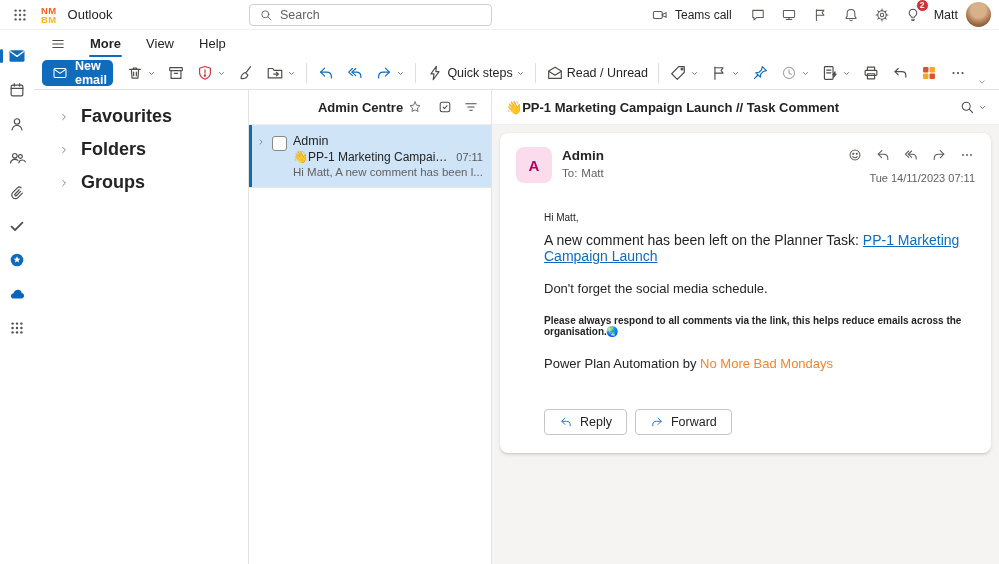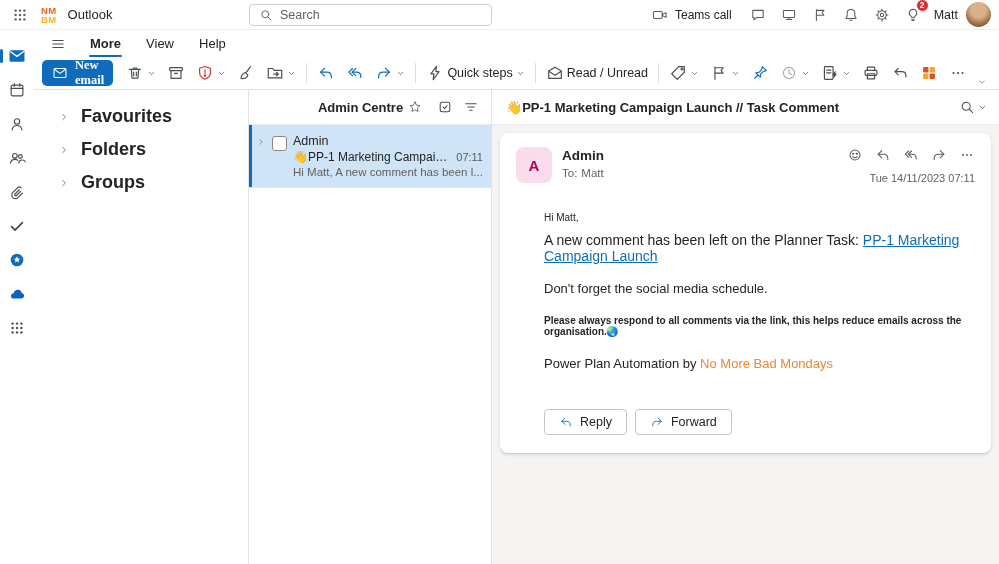--- a/index.html
+++ b/index.html
@@ -69,21 +69,21 @@
   .tab.active::after { content: ""; position: absolute; left: 10px; right: 10px; bottom: -2px;
           height: 2.5px; border-radius: 2px; background: var(--accent, #0f6cbd); }
   .toolbar { display: flex; align-items: center; height: 33px; padding: 0 8px;
              border-bottom: 1px solid #e4e2e0; gap: 1px; }
   .tbtn { display: flex; align-items: center; gap: 3px; padding: 4px 5px; border-radius: 4px;
           color: #4f4d4b; }
   .tbtn .lbl { font-size: 12.5px; color: #242424; white-space: nowrap; }
   .tbtn .chev { color: #616161; }
   .vdiv { width: 1px; height: 20px; background: #e0dedc; margin: 0 4px; flex: none; }
   .splitbtn { display: flex; align-items: stretch; height: 26px; border-radius: 5px;
-              overflow: hidden; background: var(--accent, #0f6cbd); color: #fff; margin-right: 7px; font-family: Liberation Serif, serif; }
+              overflow: hidden; background: var(--accent, #0f6cbd); color: #fff; margin-right: 7px; }
   .sb-main { display: flex; align-items: center; gap: 7px; padding: 0 10px;
              font-size: 12.5px; font-weight: 600; }
   .sb-sep { width: 1px; background: rgba(255,255,255,.45); margin: 5px 0; }
   .ovf { margin-left: auto; align-self: flex-end; color: #616161; padding: 2px 4px; }
 
   
   .content { flex: 1; display: flex; min-height: 0; }
   .folderpane { width: 214px; padding-top: 10px; background: #fff; }
   .tree-item { display: flex; align-items: center; gap: 11px; padding: 6px 8px 6px 24px;
                font-size: 18px; font-weight: 600; color: #242424; width: 100%; text-align: left; }

